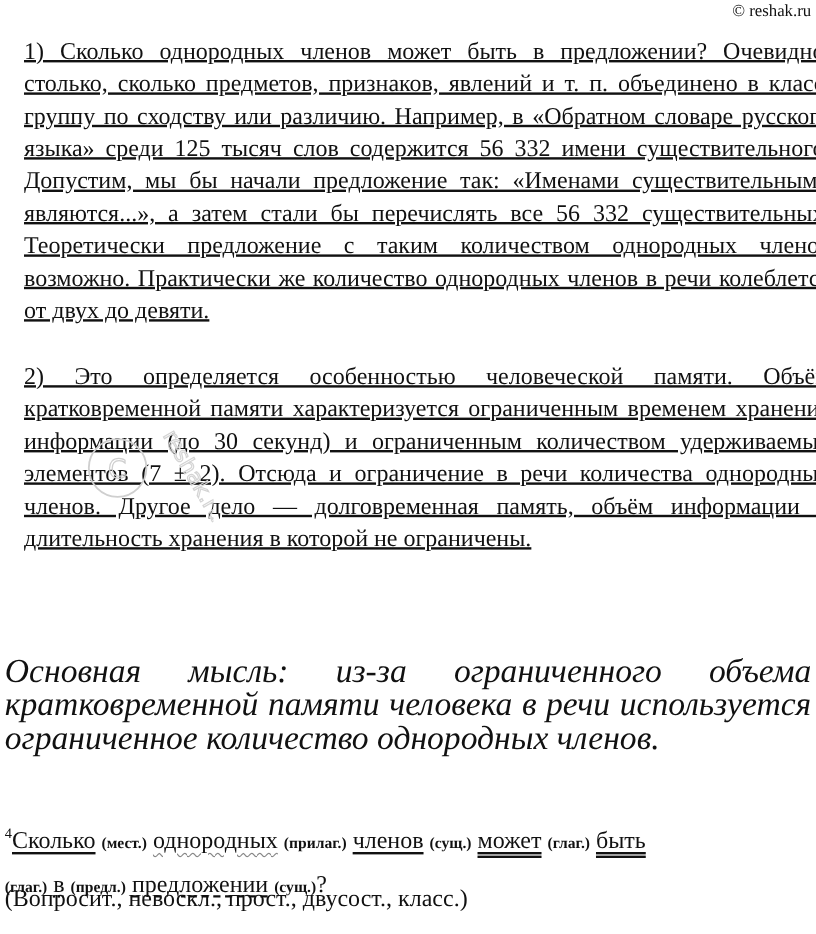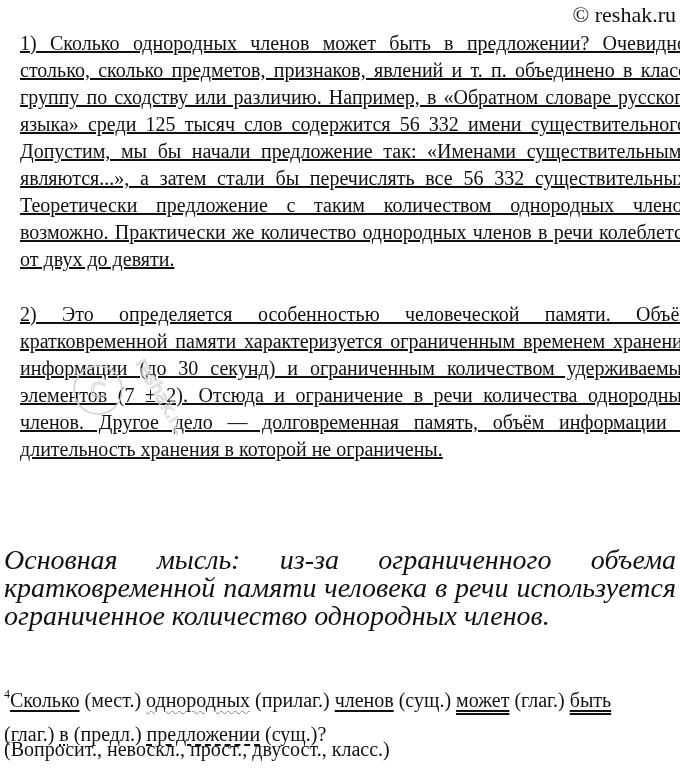--- a/index.html
+++ b/index.html
@@ -8,40 +8,40 @@
     font-family: "Liberation Serif", "DejaVu Serif", serif;
     color: #111111;
   }
   .header { position: absolute; left: 4px; right: 4px; top: 0; height: 30px; }
   .ex-title {
     position: absolute; left: 0; top: 2px;
     font-weight: bold; font-style: italic; font-size: 22px;
   }
   .copyright {
     position: absolute; right: 0; top: 2px;
-    font-size: 22px;
+    font-size: 14px;
   }
   .para {
     position: absolute; left: 20px; width: 672px;
     font-size: 20px; line-height: 27px;
     text-align: justify; margin: 0; text-decoration: underline;
   }
   #p1 { top: 30px; }
   #p2 { top: 301px; }
   .main-idea {
     position: absolute; left: 4px; width: 672px; top: 546px;
     font-style: italic; font-size: 28px; line-height: 28px;
     text-align: justify; margin: 0;
   }
   .analysis {
     position: absolute; left: 4px; width: 676px; top: 677px;
     font-size: 20px; line-height: 34px; margin: 0;
   }
   .analysis .sup { font-size: 12px; vertical-align: 9px; }
-  .analysis .tag { font-size: 20px; }
+  .analysis .tag { font-size: 13px; font-weight: bold; }
   .u-single { text-decoration: underline; text-underline-offset: 3px; }
   .u-double { text-decoration: underline double; text-underline-offset: 3px; }
   .u-wavy { text-decoration: underline wavy #888; text-underline-offset: 3px; text-decoration-thickness: 1px; }
   .u-dashdot { text-decoration: underline dashed; text-underline-offset: 3px; }
   .u-dotted { text-decoration: underline dotted; text-underline-offset: 3px; }
   .characteristics {
     position: absolute; left: 4px; top: 738px;
     font-size: 20px; margin: 0;
   }
   .watermark {

